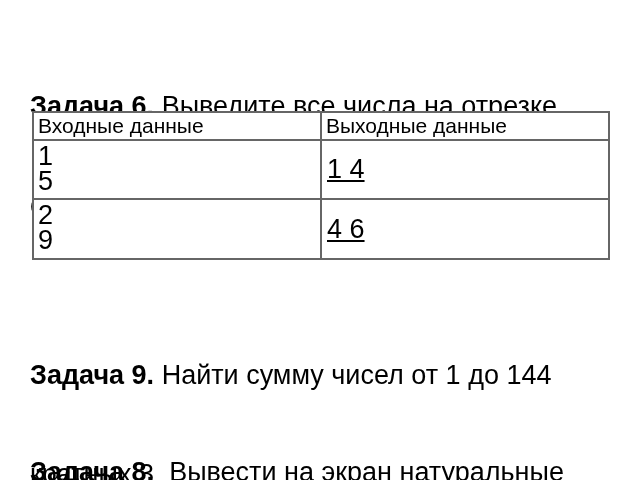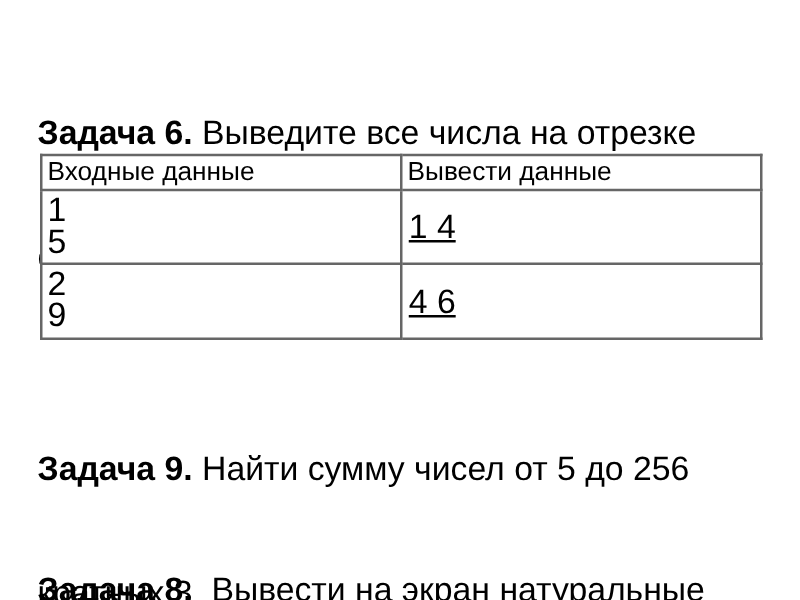--- a/index.html
+++ b/index.html
@@ -31,21 +31,20 @@
 
   table.ex-table {
     position: absolute;
     left: 32px;
     top: 111px;
     width: 578px;
     border-collapse: collapse;
     table-layout: fixed;
     background: #ffffff;
     z-index: 2;
-    margin-top: 12px;
   }
   table.ex-table td {
     border: 2px solid #666666;
     background: #ffffff;
     overflow: hidden;
   }
   td.hdr-cell {
     font-size: 21px;
     line-height: 24px;
     height: 25px;
@@ -73,41 +72,41 @@
 
 <div class="para" id="task6-paragraph">
   <div class="line"><b>Задача 6.</b><span> Выведите все числа на отрезке</span></div>
   <div class="line"><span>от </span><i>a</i><span> до </span><i>b</i><span>, являющиеся полными</span></div>
 </div>
 
 <table class="ex-table">
   <tbody>
       <tr class="hdr-row">
     <td class="hdr-cell">Входные данные</td>
-    <td class="hdr-cell">Вывести данные</td>
+    <td class="hdr-cell">Выходные данные</td>
   </tr>
   <tr class="row1">
     <td class="in-cell">
       <div>1</div>
       <div>5</div>
     </td>
     <td class="out-cell">1 4</td>
   </tr>
   <tr class="row2">
     <td class="in-cell">
       <div>2</div>
       <div>9</div>
     </td>
     <td class="out-cell">4 6</td>
   </tr>
 </tbody>
   </table>
 
 <div class="para" id="task7-paragraph">
-  <div class="line"><b>Задача 9.</b><span> Найти сумму чисел от 5 до 256</span></div>
+  <div class="line"><b>Задача 9.</b><span> Найти сумму чисел от 1 до 144</span></div>
   <div class="line">кратных 3.</div>
 </div>
 
 <div class="para" id="task8-paragraph">
   <div class="line"><b>Задача 8.</b><span>  Вывести на экран натуральные</span></div>
   
   
 </div>
 
 </body></html>

